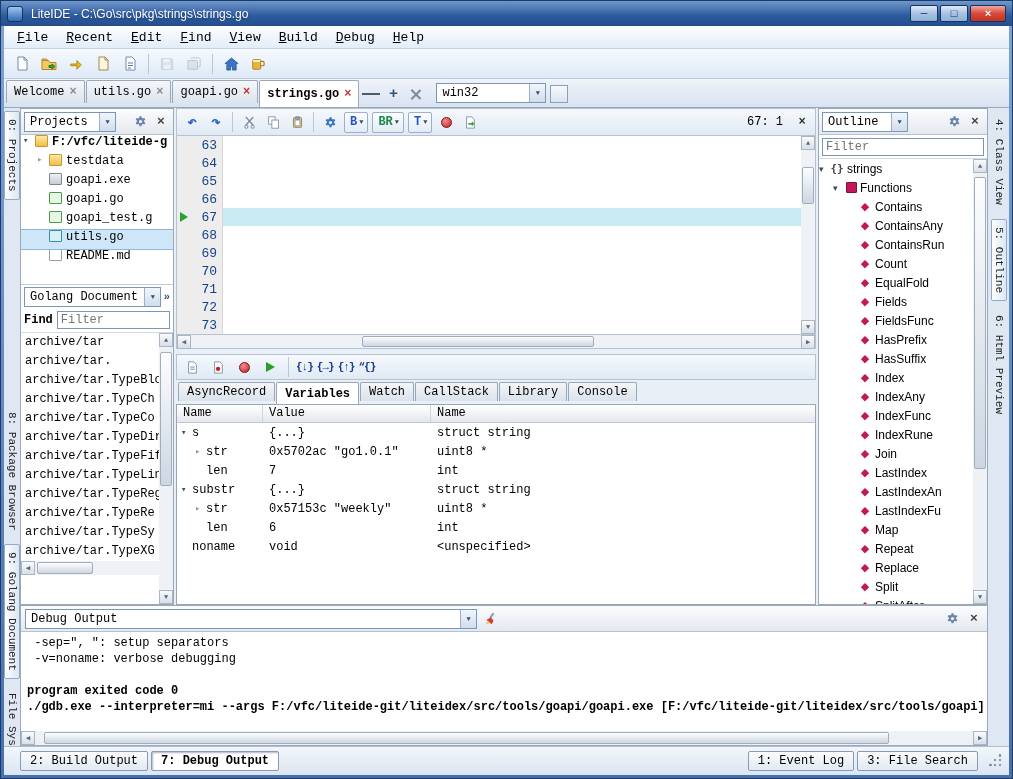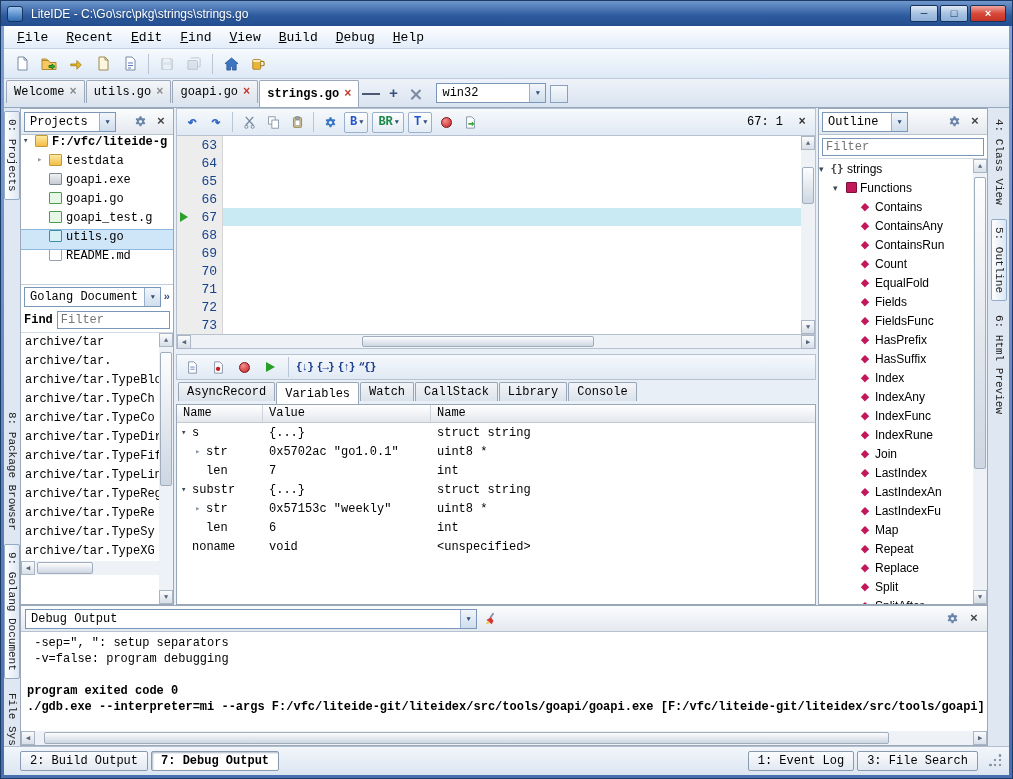--- a/index.html
+++ b/index.html
@@ -125,21 +125,21 @@
 .lnum{flex:1;text-align:right;padding-right:5px;color:#15428b;font-size:13px}
 .codetxt{flex:1;white-space:pre;font-size:13.5px;line-height:18px;padding-left:6px;overflow:hidden}
 .cline.cur .codetxt{background:#c9e9f3}
 .ed-hscroll{flex:none;border:1px solid #b6c2d0;border-top:none}
 
 .dbg-toolbar{height:26px;flex:none;margin-top:5px;display:flex;align-items:center;gap:4px;padding:0 4px;background:linear-gradient(#f6f9fc,#e0e9f4);border:1px solid #b6c2d0}
 .stepico{color:#1a3c8c;font-weight:bold;font-size:11px;letter-spacing:-1px}
 .garr{width:0;height:0;border-left:9px solid #28a028;border-top:5px solid transparent;border-bottom:5px solid transparent}
 .dbg-tabs{height:22px;flex:none;display:flex;align-items:flex-start;padding-left:2px;margin-top:2px}
 .dbtab{height:19px;display:flex;align-items:center;padding:0 8px;margin-right:1px;border:1px solid #98a6b8;border-bottom:none;border-radius:2px 2px 0 0;background:linear-gradient(#f3f5f8,#dbe2ea);font-size:12px}
-.dbtab.active{height:22px;background:#fff;font-weight:normal}
+.dbtab.active{height:22px;background:#fff;font-weight:bold}
 .var-table{flex:1;background:#fff;border:1px solid #98a6b8;display:flex;flex-direction:column;overflow:hidden;min-height:0}
 .vheader{height:18px;flex:none;display:flex;background:linear-gradient(#ffffff,#e4e7ec);border-bottom:1px solid #c2c8d0}
 .vh{padding:1px 6px;font-size:12px;border-right:1px solid #cfd5dc;white-space:nowrap;overflow:hidden}
 .vheader .vh:nth-of-type(1){width:86px}
 .vheader .vh:nth-of-type(2){width:168px}
 .vheader .vh:nth-of-type(3){flex:1;border-right:none}
 .vrow{height:19px;display:flex;align-items:center}
 .vc{white-space:nowrap;overflow:hidden;font-size:12px}
 .vc-name{width:86px;display:flex;align-items:center;padding-left:4px}
 .vrow.ind1 .vc-name{padding-left:18px}
@@ -911,21 +911,21 @@
                 <svg width="13" height="13" viewBox="0 0 16 16">
                   <path fill="#6b85a8" d="M6.8 1.5h2.4l.35 1.9a5 5 0 0 1 1.35.8l1.85-.65 1.2 2.05-1.5 1.25a5 5 0 0 1 0 1.6l1.5 1.25-1.2 2.05-1.85-.65a5 5 0 0 1-1.35.8l-.35 1.9H6.8l-.35-1.9a5 5 0 0 1-1.35-.8l-1.85.65-1.2-2.05 1.5-1.25a5 5 0 0 1 0-1.6L2.05 5.6l1.2-2.05 1.85.65a5 5 0 0 1 1.35-.8z"></path>
                   <circle cx="8" cy="8" r="2" fill="#eef3fa"></circle>
                 </svg>
               </span>
             <span class="hico hx i-x"></span>
           </div>
           <div class="bp-body">
 
           <div class="bp-line"> -sep=", ": setup separators</div>
-              <div class="bp-line"> -v=false: program debugging</div>
+              <div class="bp-line"> -v=noname: verbose debugging</div>
               <div class="bp-line"></div>
               <div class="bp-line bold">program exited code 0</div>
               <div class="bp-line bold">./gdb.exe --interpreter=mi --args F:/vfc/liteide-git/liteidex/src/tools/goapi/goapi.exe [F:/vfc/liteide-git/liteidex/src/tools/goapi]</div>
             </div>
           <div class="sb hsb">
             <span class="sarr i-l"></span>
             <span class="strack">
                 <span class="sthumb" style="left:1%;width:90%"></span>
               </span>
             <span class="sarr i-r"></span>

